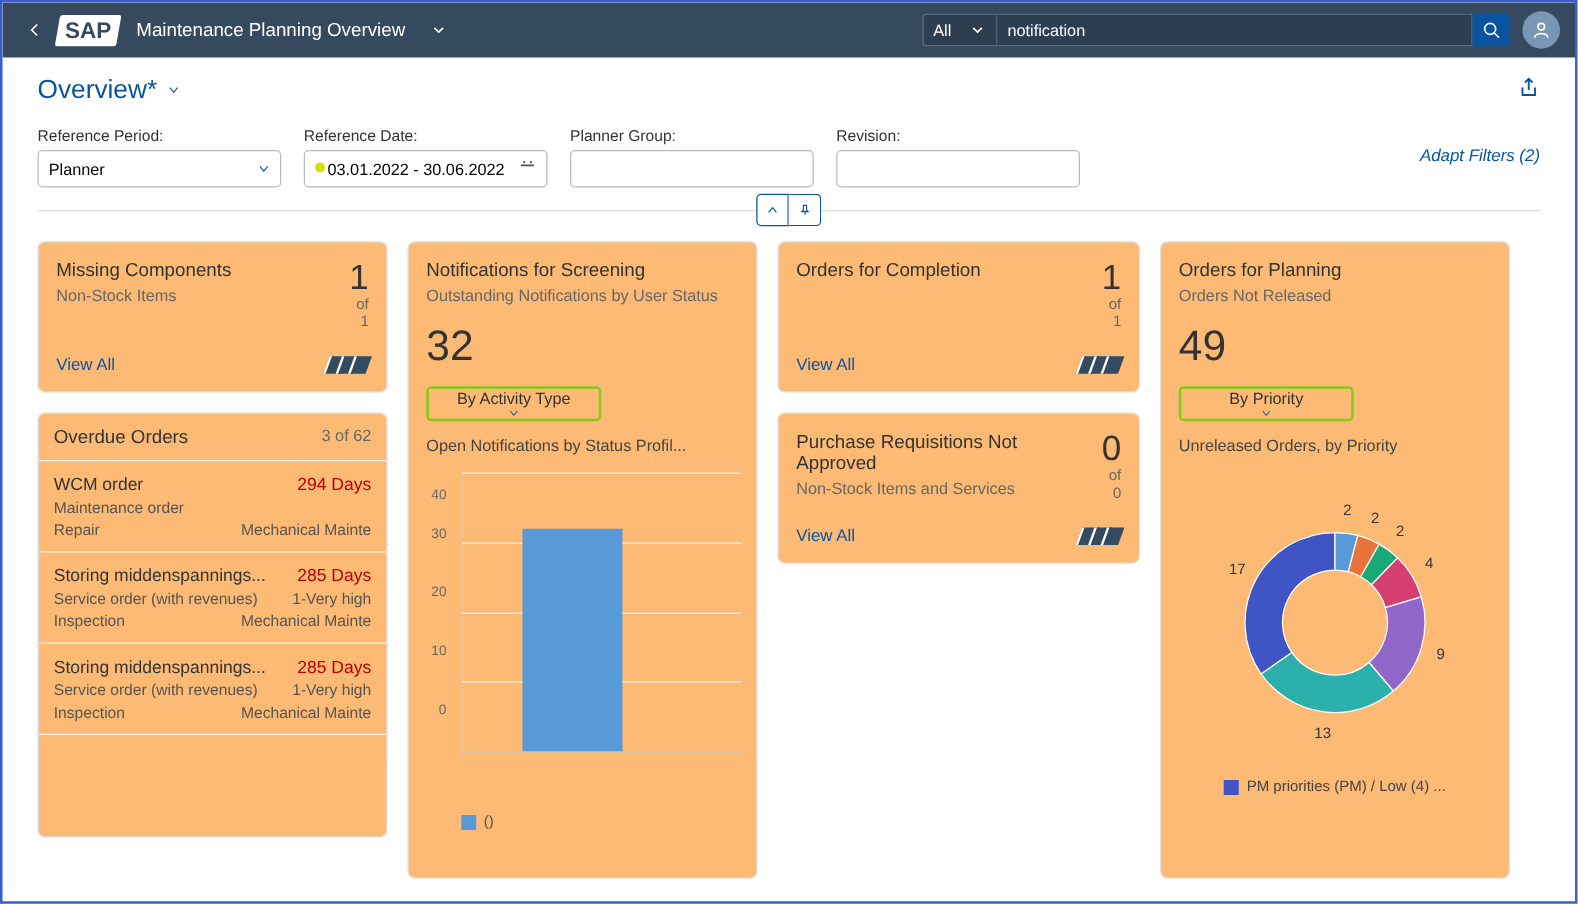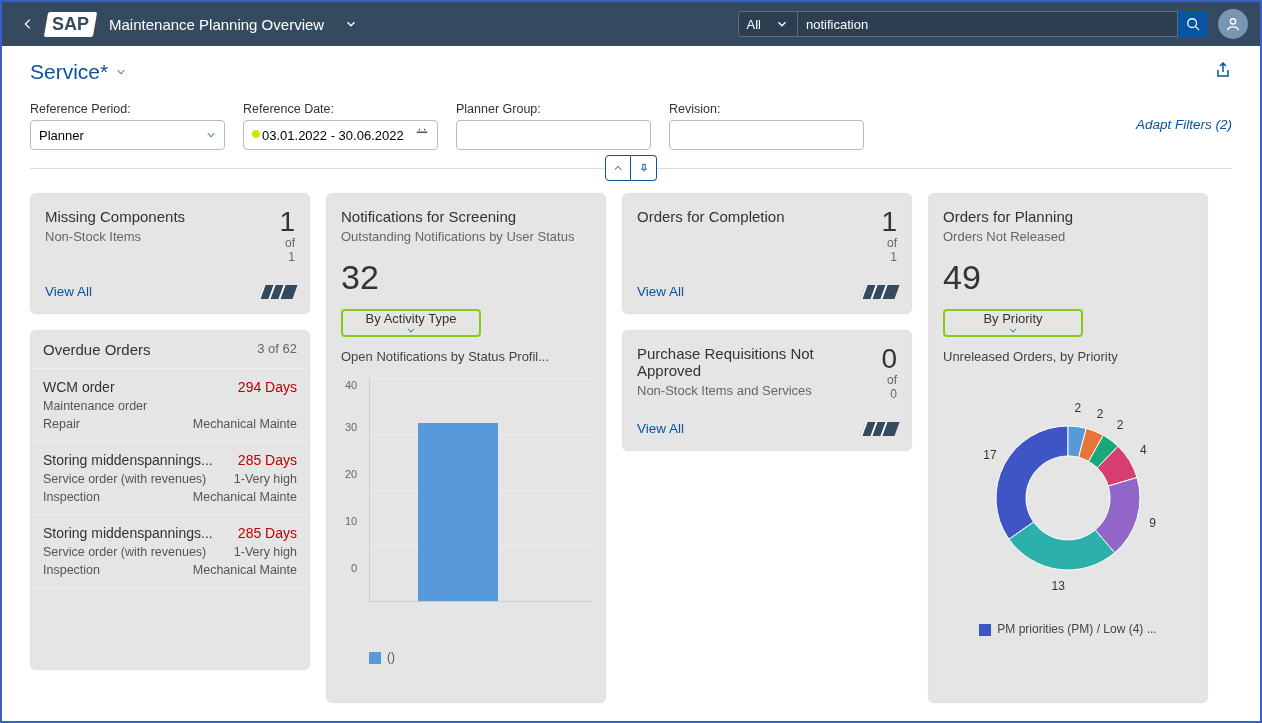--- a/index.html
+++ b/index.html
@@ -23,21 +23,21 @@
 .filter-input { height:30px; border:1px solid #bbb; border-radius:4px; width:195px; padding:0 8px; font-size:13px; display:flex;align-items:center;justify-content:space-between; background:#fff; }
 .filter-input.empty { color:#888; }
 .adapt-link { color:#0854a0; font-size:13.5px; margin-left:auto; cursor:pointer; align-self:center; padding-bottom:4px;font-style:italic; }
 .filter-divider { border-top:1px solid #ddd; margin: 8px 28px 0 28px; position:relative; }
 .collapse-btns { position:absolute; left:50%; top:-14px; transform:translateX(-50%); display:flex; }
 .collapse-btns button { width:26px; height:26px; background:#fff; border:1px solid #0854a0; color:#0854a0; font-size:12px; display:flex;align-items:center;justify-content:center; }
 .collapse-btns button:first-child{border-radius:4px 0 0 4px;}
 .collapse-btns button:last-child{border-radius:0 4px 4px 0; border-left:none;}
 .cards { padding: 24px 28px; display:flex; gap:16px; align-items:flex-start; }
 .col { display:flex; flex-direction:column; gap:16px; }
-.card { border:1px solid #e0e0e0; border-radius:6px; background:#e5e5e5; box-shadow: 0 0 2px rgba(0,0,0,0.05); }
+.card { border:1px solid #e0e0e0; border-radius:6px; background:#fdba74; box-shadow: 0 0 2px rgba(0,0,0,0.05); }
 .card-header { padding:14px 14px 10px 14px; display:flex; justify-content:space-between; }
 .card-title { font-size:15px; color:#333; margin-bottom:4px; }
 .card-subtitle { font-size:13px; color:#666; }
 .kpi { text-align:right; }
 .kpi-num { font-size:28px; color:#333; line-height:1; }
 .kpi-of { font-size:12px; color:#666; }
 .big-num { font-size:34px; color:#333; font-weight:300; padding:4px 14px 12px 14px; }
 .card-footer { padding:10px 14px 14px 14px; display:flex; justify-content:space-between; align-items:center; }
 .link-txt { color:#0854a0; font-size:13.5px; cursor:pointer; }
 .stack-icon { display:flex; gap:-4px; }
@@ -102,21 +102,21 @@
   <div class="avatar-btn">
     <svg class="icon-s" viewBox="0 0 16 16">
         <circle cx="8" cy="5" r="3"></circle>
         <path d="M2 15 C2 10 14 10 14 15"></path>
       </svg>
   </div>
 </div>
 
 <div class="page-header">
   <div class="variant-title">
-    <span>Service*</span>
+    <span>Overview*</span>
     <svg class="chev" viewBox="0 0 16 16">
         <path d="M3 5 L8 11 L13 5"></path>
       </svg>
   </div>
   <div class="share-icon">
     <svg width="18" height="18" viewBox="0 0 18 18">
         <path d="M4 9 v6 h10 v-6 M9 11 V2 M6 5 L9 2 L12 5" stroke="#0854a0" stroke-width="1.5" fill="none"></path>
       </svg>
   </div>
 </div>
@@ -265,21 +265,21 @@
       </div>
       <div class="big-num">32</div>
       <div class="select-small">
         <span>By Activity Type</span>
         <svg class="chev" viewBox="0 0 16 16">
             <path d="M3 5 L8 11 L13 5"></path>
           </svg>
       </div>
       <div class="chart-sub">Open Notifications by Status Profil...</div>
       <div class="barchart">
-        <div class="axis-label" style="left:18px;top:9px">40</div>
+        <div class="axis-label" style="left:18px;top:20px">40</div>
         <div class="axis-label" style="left:18px;top:51px">30</div>
         <div class="axis-label" style="left:18px;top:98px">20</div>
         <div class="axis-label" style="left:18px;top:145px">10</div>
         <div class="axis-label" style="left:24px;top:192px">0</div>
         <div class="bar-area">
           <div class="gridline" style="top:0"></div>
           <div class="gridline" style="top:25%"></div>
           <div class="gridline" style="top:50%"></div>
           <div class="gridline" style="top:75%"></div>
           <div class="bar" style="left:48px;height:80%"></div>

